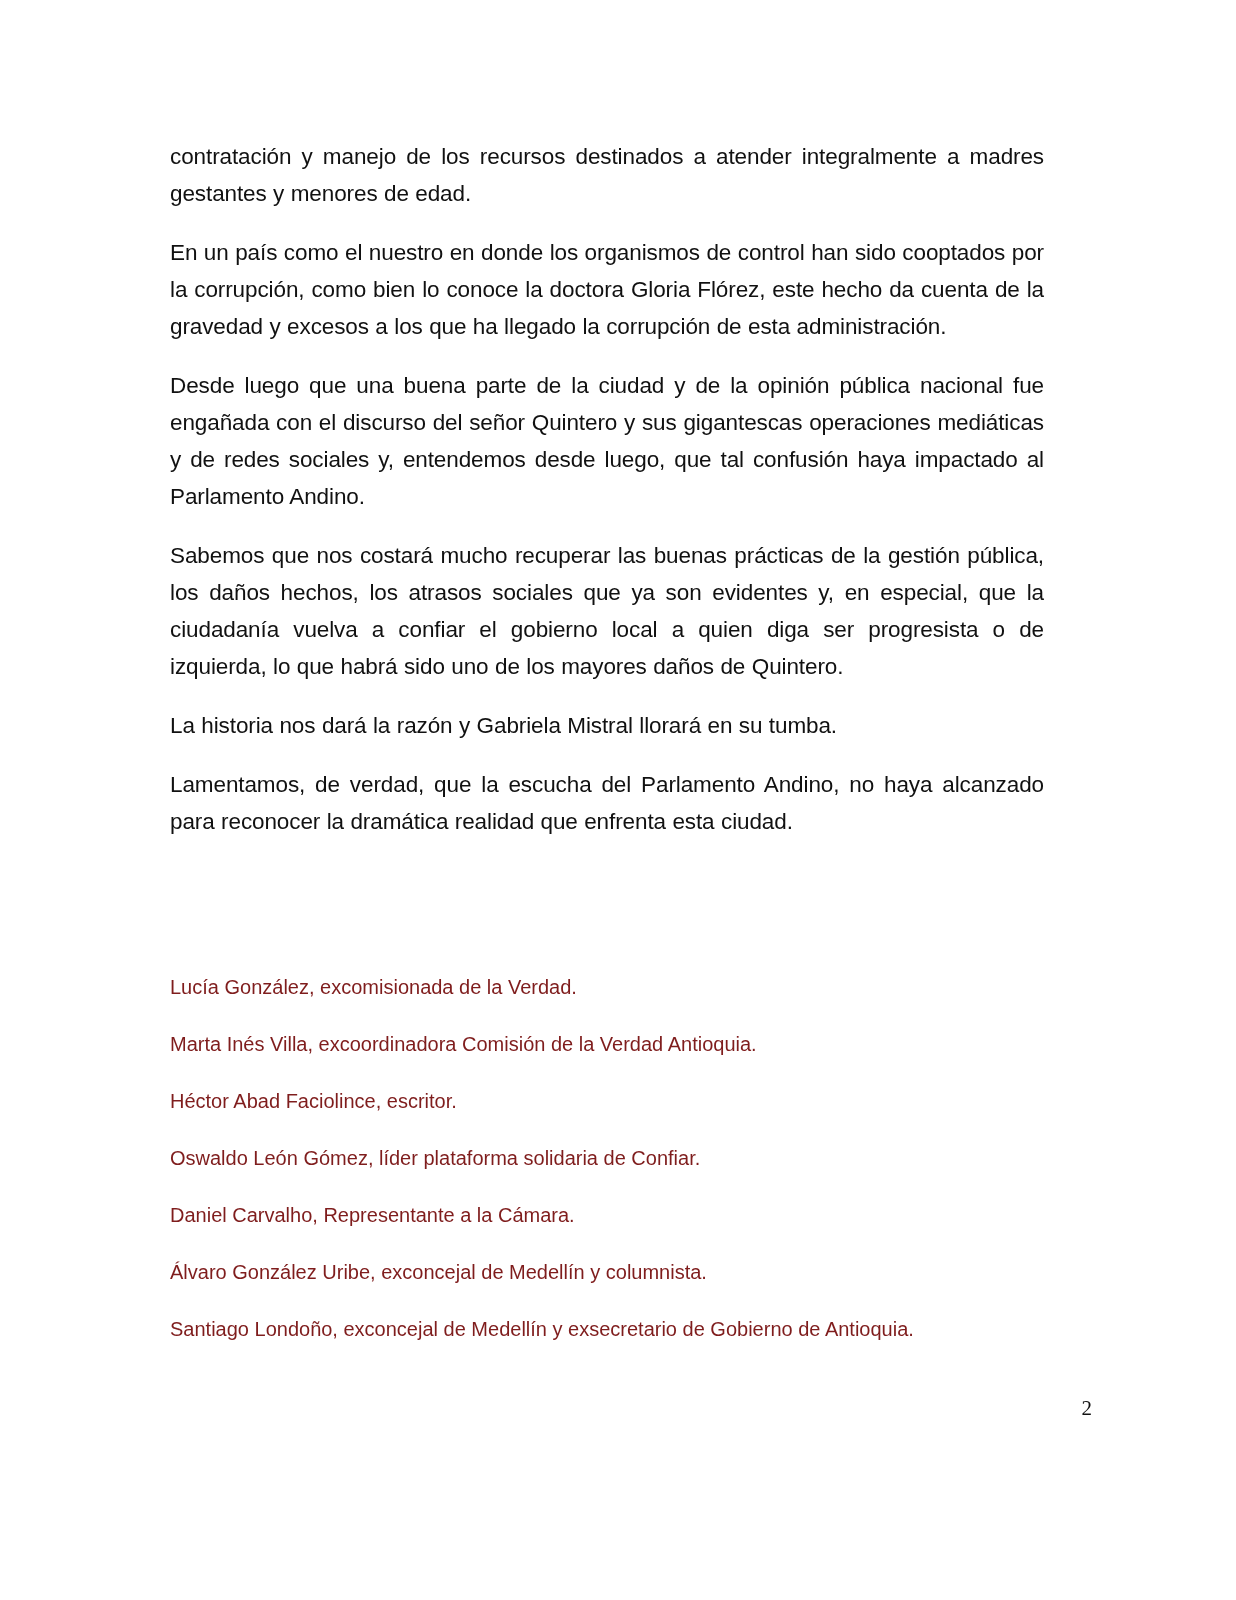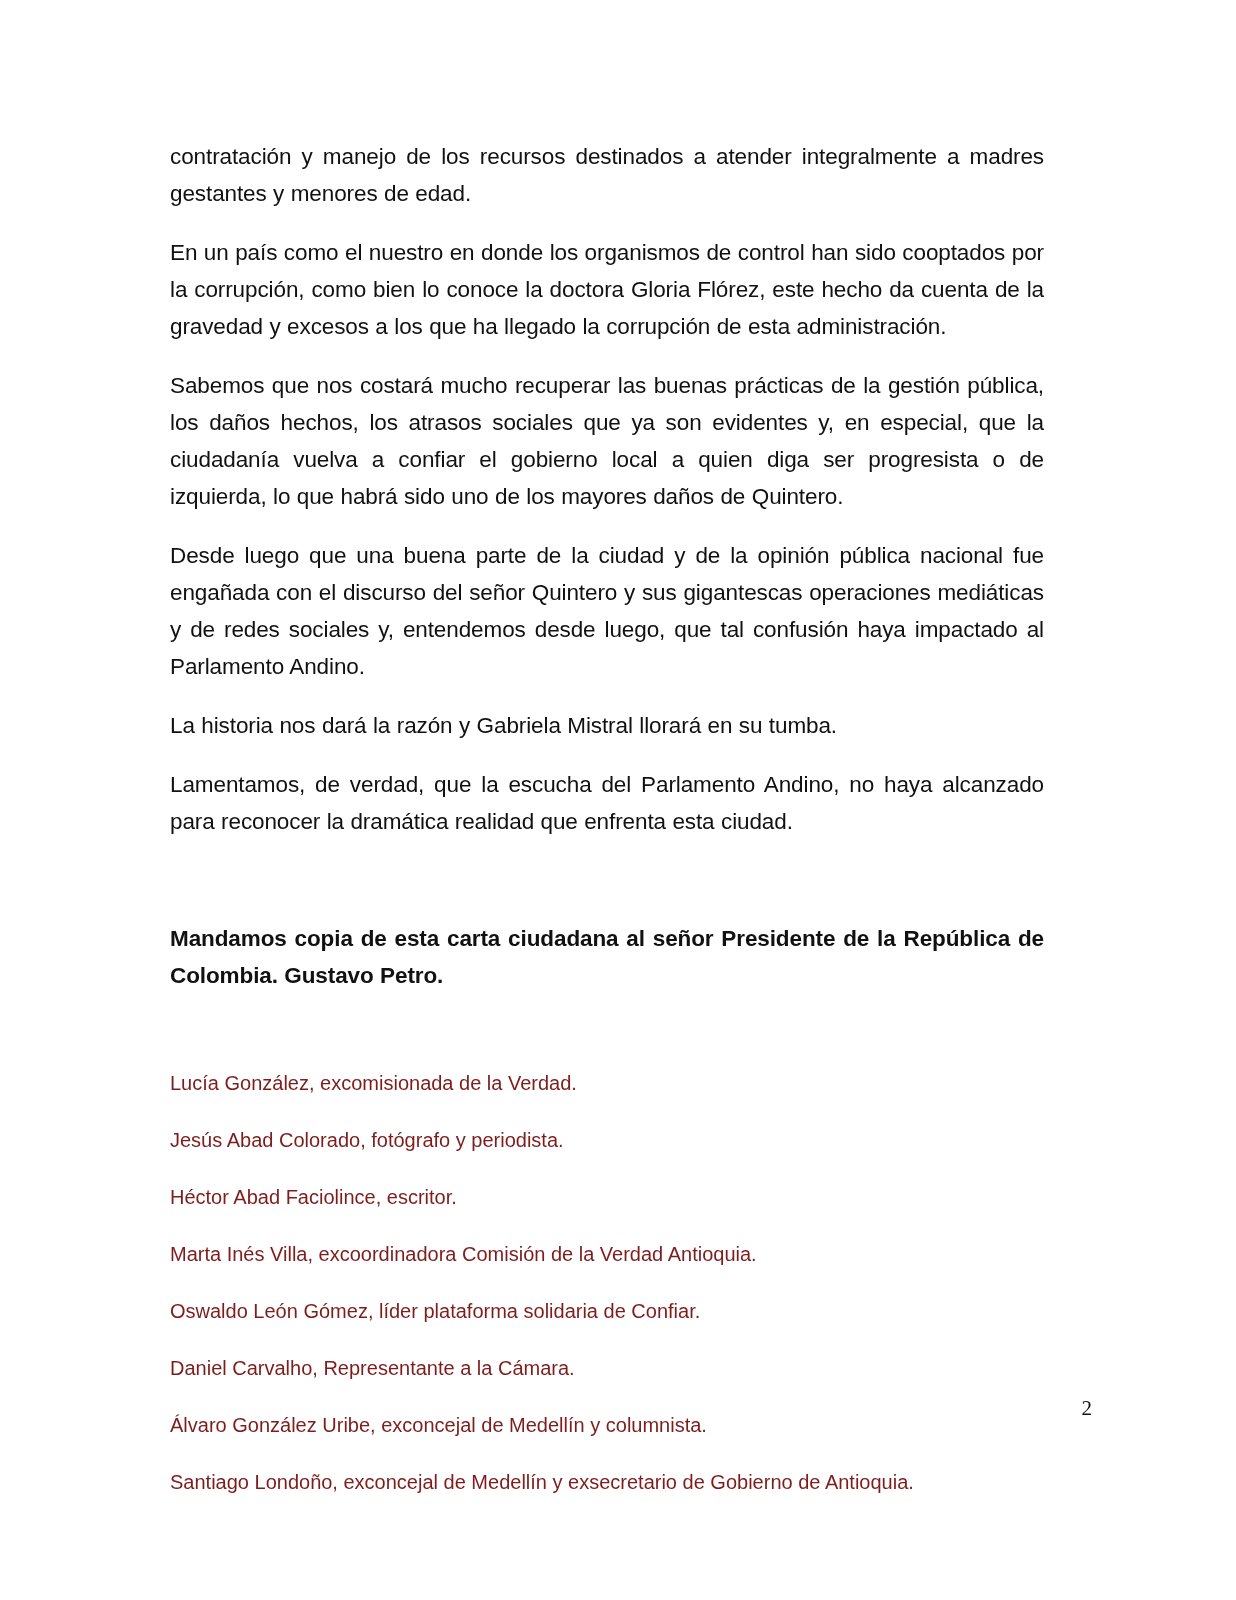--- a/index.html
+++ b/index.html
@@ -83,37 +83,35 @@
   }
 </style>
 </head>
 <body>
 
 <div class="page">
   <div class="content">
 
     <p class="para">contratación y manejo de los recursos destinados a atender integralmente a madres gestantes y menores de edad.</p>
     <p class="para">En un país como el nuestro en donde los organismos de control han sido cooptados por la corrupción, como bien lo conoce la doctora Gloria Flórez, este hecho da cuenta de la gravedad y excesos a los que ha llegado la corrupción de esta administración.</p>
+    <p class="para">Desde luego que una buena parte de la ciudad y de la opinión pública nacional fue engañada con el discurso del señor Quintero y sus gigantescas operaciones mediáticas y de redes sociales y, entendemos desde luego, que tal confusión haya impactado al Parlamento Andino.</p>
     <p class="para">Sabemos que nos costará mucho recuperar las buenas prácticas de la gestión pública, los daños hechos, los atrasos sociales que ya son evidentes y, en especial, que la ciudadanía vuelva a confiar el gobierno local a quien diga ser progresista o de izquierda, lo que habrá sido uno de los mayores daños de Quintero.</p>
-    <p class="para">Desde luego que una buena parte de la ciudad y de la opinión pública nacional fue engañada con el discurso del señor Quintero y sus gigantescas operaciones mediáticas y de redes sociales y, entendemos desde luego, que tal confusión haya impactado al Parlamento Andino.</p>
     <p class="para">La historia nos dará la razón y Gabriela Mistral llorará en su tumba.</p>
     <p class="para">Lamentamos, de verdad, que la escucha del Parlamento Andino, no haya alcanzado para reconocer la dramática realidad que enfrenta esta ciudad.</p>
 
     <div class="spacer-lg"></div>
 
-    <p class="para bold">Mandamos copia de esta carta ciudadana al señor Presidente de la República de Colombia. Gustavo Petro.</p>
 
     <div class="spacer-md"></div>
 
 
     <ul class="signers">
       <li>Lucía González, excomisionada de la Verdad.</li>
-      <li>Jesús Abad Colorado, fotógrafo y periodista.</li>
+      <li>Marta Inés Villa, excoordinadora Comisión de la Verdad Antioquia.</li>
       <li>Héctor Abad Faciolince, escritor.</li>
-      <li>Marta Inés Villa, excoordinadora Comisión de la Verdad Antioquia.</li>
       <li>Oswaldo León Gómez, líder plataforma solidaria de Confiar.</li>
       <li>Daniel Carvalho, Representante a la Cámara.</li>
       <li>Álvaro González Uribe, exconcejal de Medellín y columnista.</li>
       <li>Santiago Londoño, exconcejal de Medellín y exsecretario de Gobierno de Antioquia.</li>
 
     </ul>
 
   </div>
 
   <div class="page-number">2</div>

